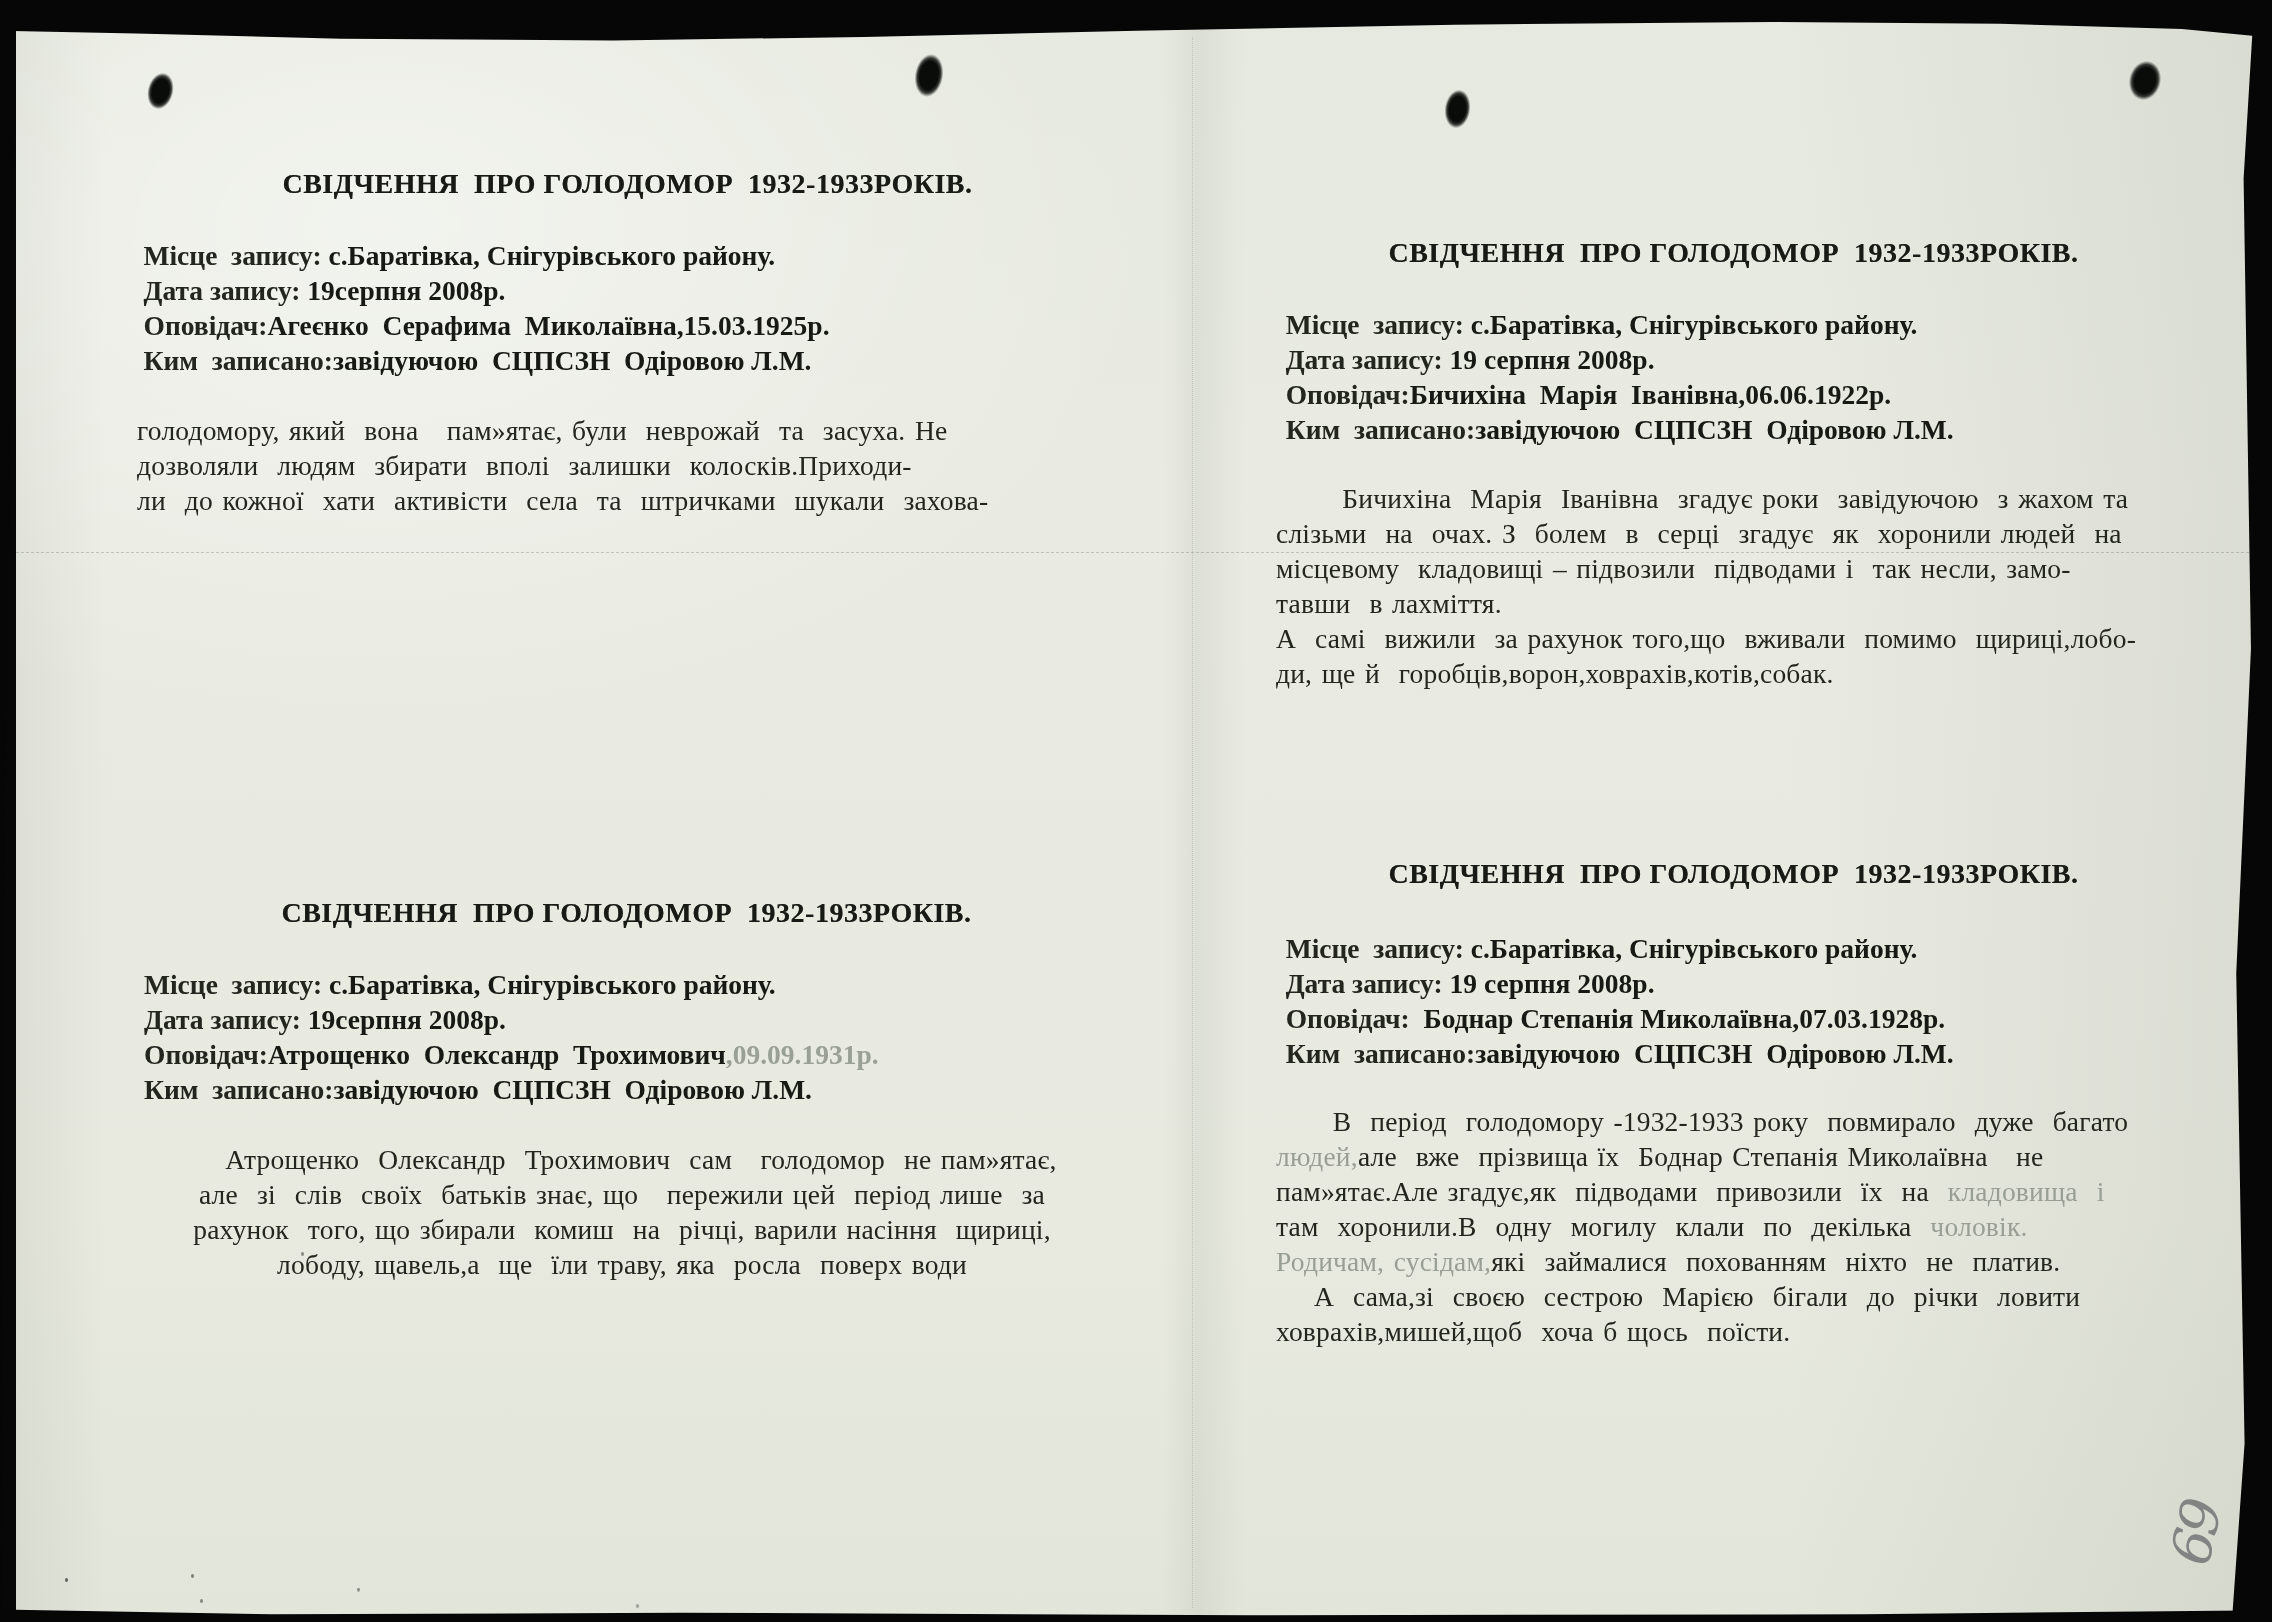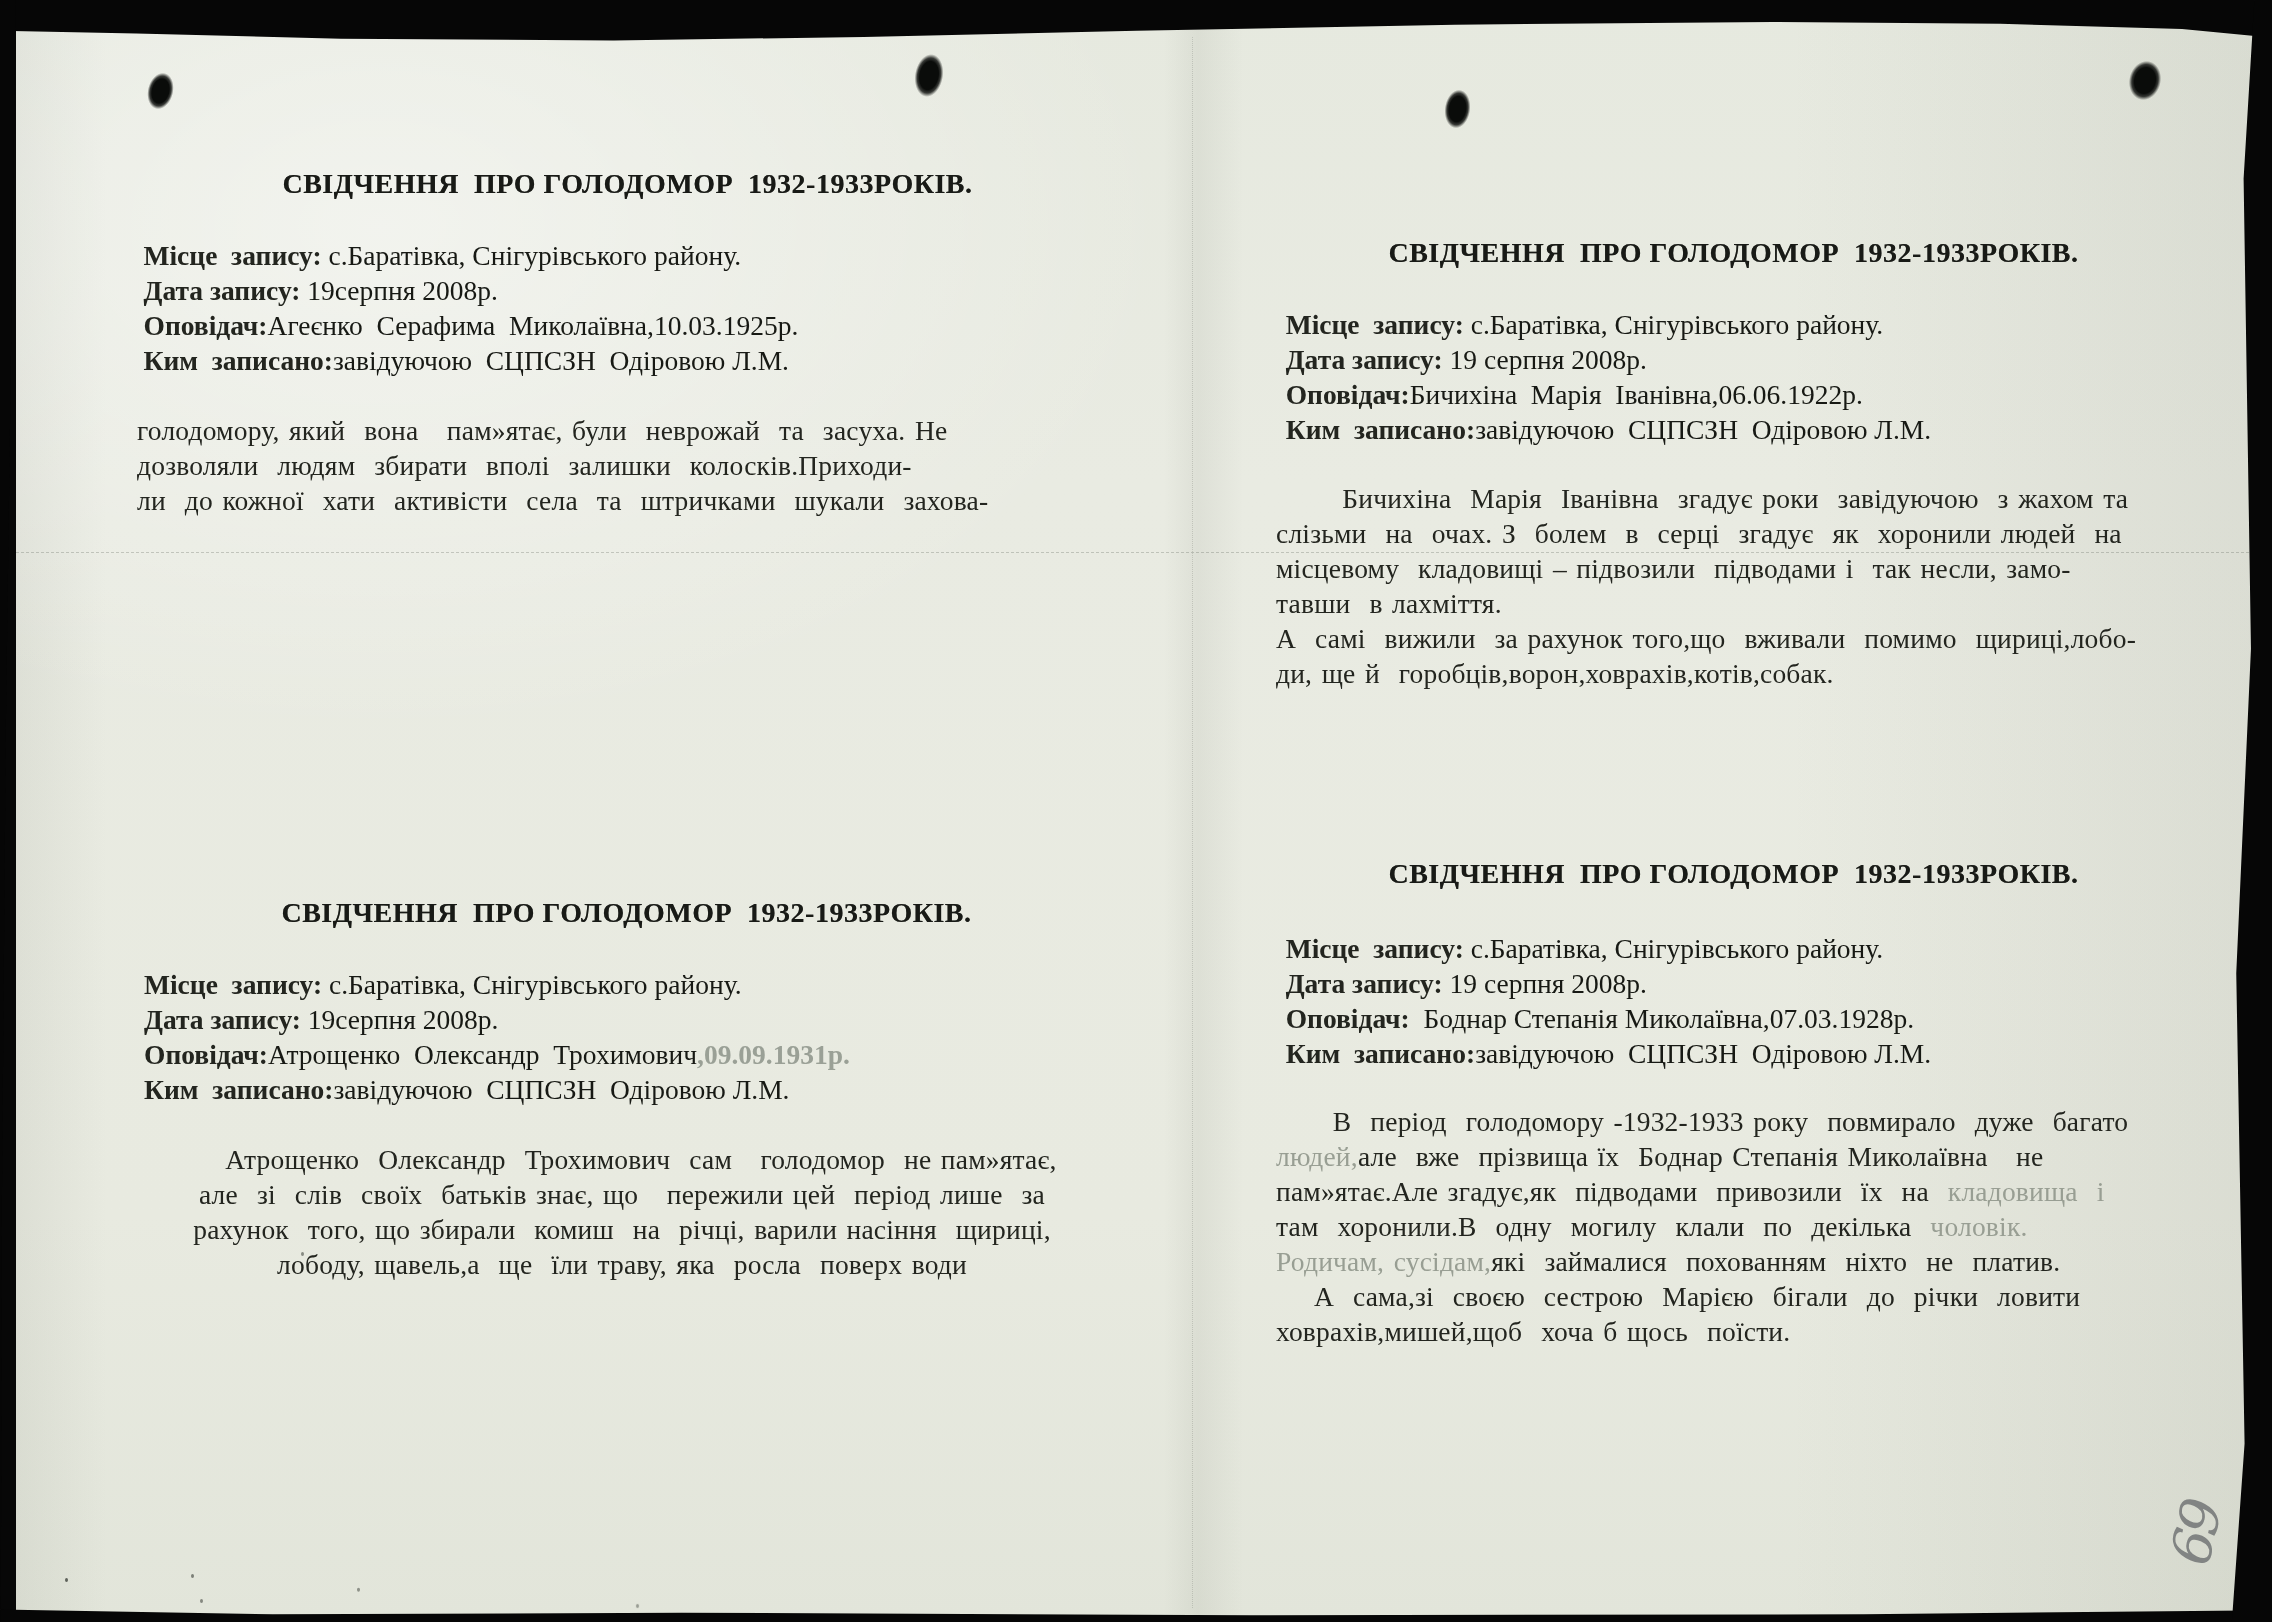--- a/index.html
+++ b/index.html
@@ -20,21 +20,21 @@
   .testimony{position:absolute;color:#20221e;}
   .testimony .title{
     position:absolute;top:0;
     font-size:28px;font-weight:700;letter-spacing:0.5px;
     color:#181a16;text-align:center;white-space:pre;
     text-shadow:0 0 0.4px rgba(25,27,22,0.6);
   }
   .testimony .meta{position:absolute;}
   .meta-line{font-size:27.5px;line-height:35px;white-space:pre;}
   .meta-line .label{font-weight:700;color:#23251f;}
-  .meta-line .value{font-weight:400;color:#17191４;}
+  .meta-line .value{font-weight:700;color:#17191４;}
   .meta-line .value{color:#171914;}
   .testimony .body{position:absolute;}
   .body .line{font-size:27.5px;line-height:35px;white-space:pre;word-spacing:2.4px;letter-spacing:0.2px;color:#23251f;}
   .faded{color:#989e93;text-shadow:none;}
   .meta-line .value.faded{font-weight:700;color:#9aa096;}
 
   
   #testimony-top-left{left:121px;top:168px;width:972px;}
   #testimony-top-left .title{left:61px;width:859px;}
   #testimony-top-left .meta{left:6.5px;top:70px;}
@@ -101,21 +101,21 @@
 </head>
 <body>
 
 <div class="paper">
   <div id="sections">
       <section class="testimony" id="testimony-top-left">
         <div class="title">СВІДЧЕННЯ  ПРО ГОЛОДОМОР  1932-1933РОКІВ.</div>
         <div class="meta">
           <div class="meta-line"><span class="label">Місце  запису: </span><span class="value">с.Баратівка, Снігурівського району.</span></div>
           <div class="meta-line"><span class="label">Дата запису: </span><span class="value">19серпня 2008р.</span></div>
-          <div class="meta-line"><span class="label">Оповідач:</span><span class="value">Агеєнко  Серафима  Миколаївна,10.03.1925р.</span></div>
+          <div class="meta-line"><span class="label">Оповідач:</span><span class="value">Агеєнко  Серафима  Миколаївна,15.03.1925р.</span></div>
           <div class="meta-line"><span class="label">Ким  записано:</span><span class="value">завідуючою  СЦПСЗН  Одіровою Л.М.</span></div>
         </div>
         <div class="body">
           <div class="line">голодомору, який  вона   пам»ятає, були  неврожай  та  засуха. Не</div>
           <div class="line">дозволяли  людям  збирати  вполі  залишки  колосків.Приходи-</div>
           <div class="line">ли  до кожної  хати  активісти  села  та  штричками  шукали  захова-</div>
         </div>
       </section>
       <section class="testimony" id="testimony-top-right">
         <div class="title">СВІДЧЕННЯ  ПРО ГОЛОДОМОР  1932-1933РОКІВ.</div>

